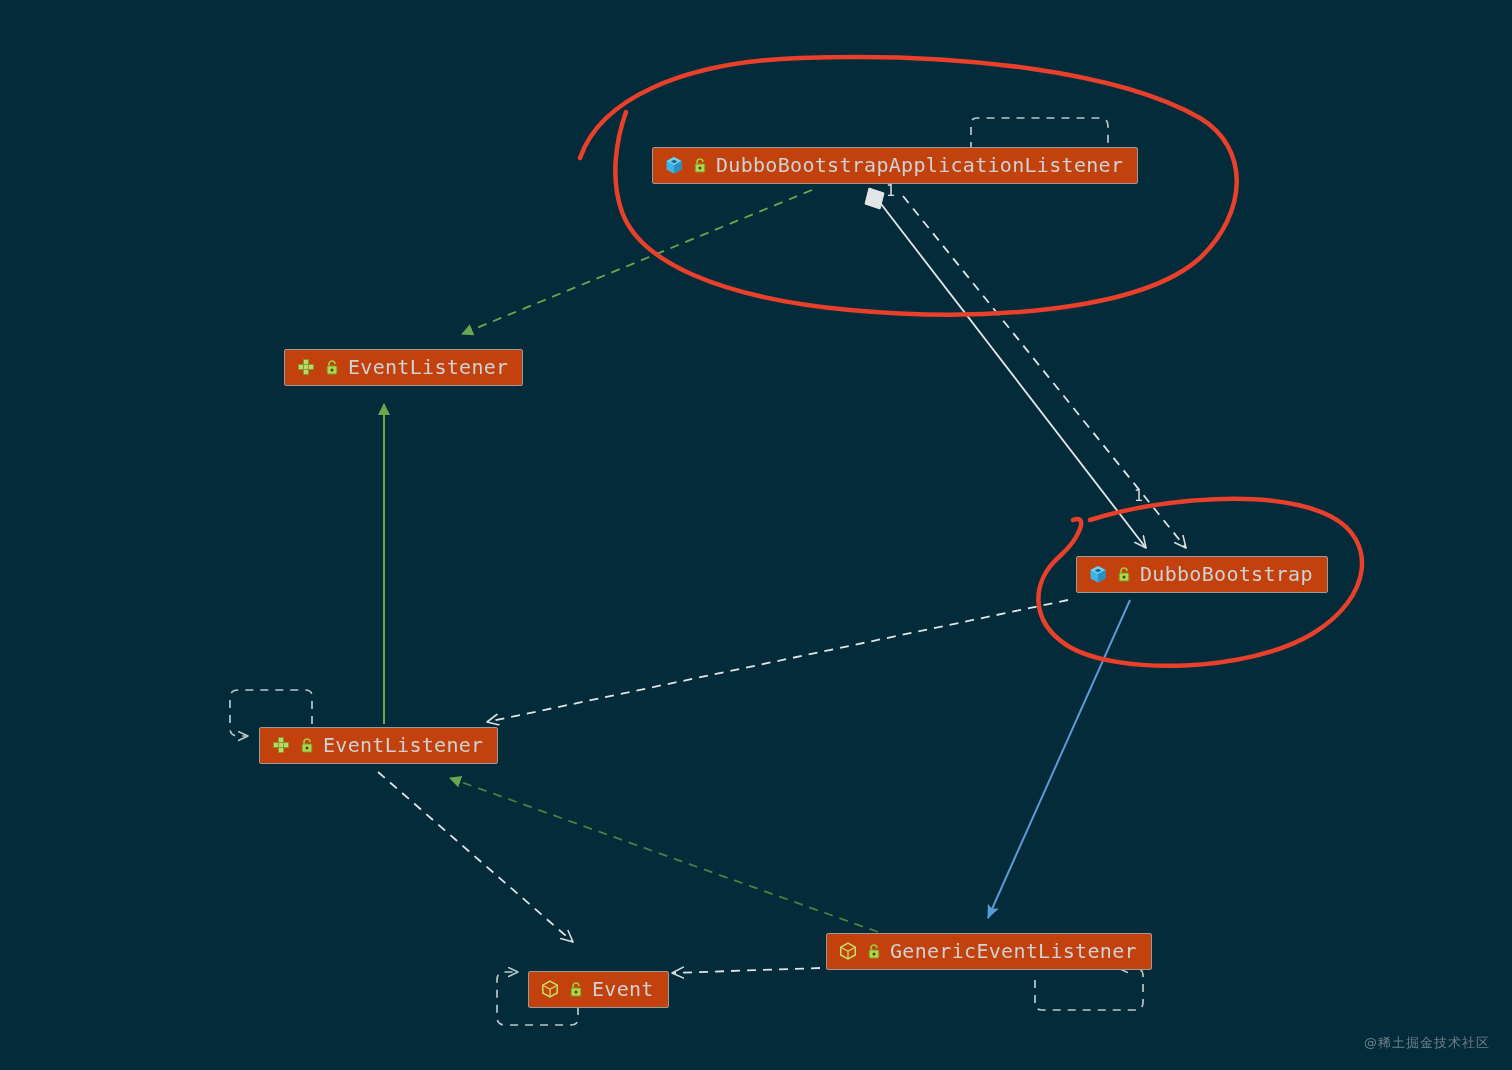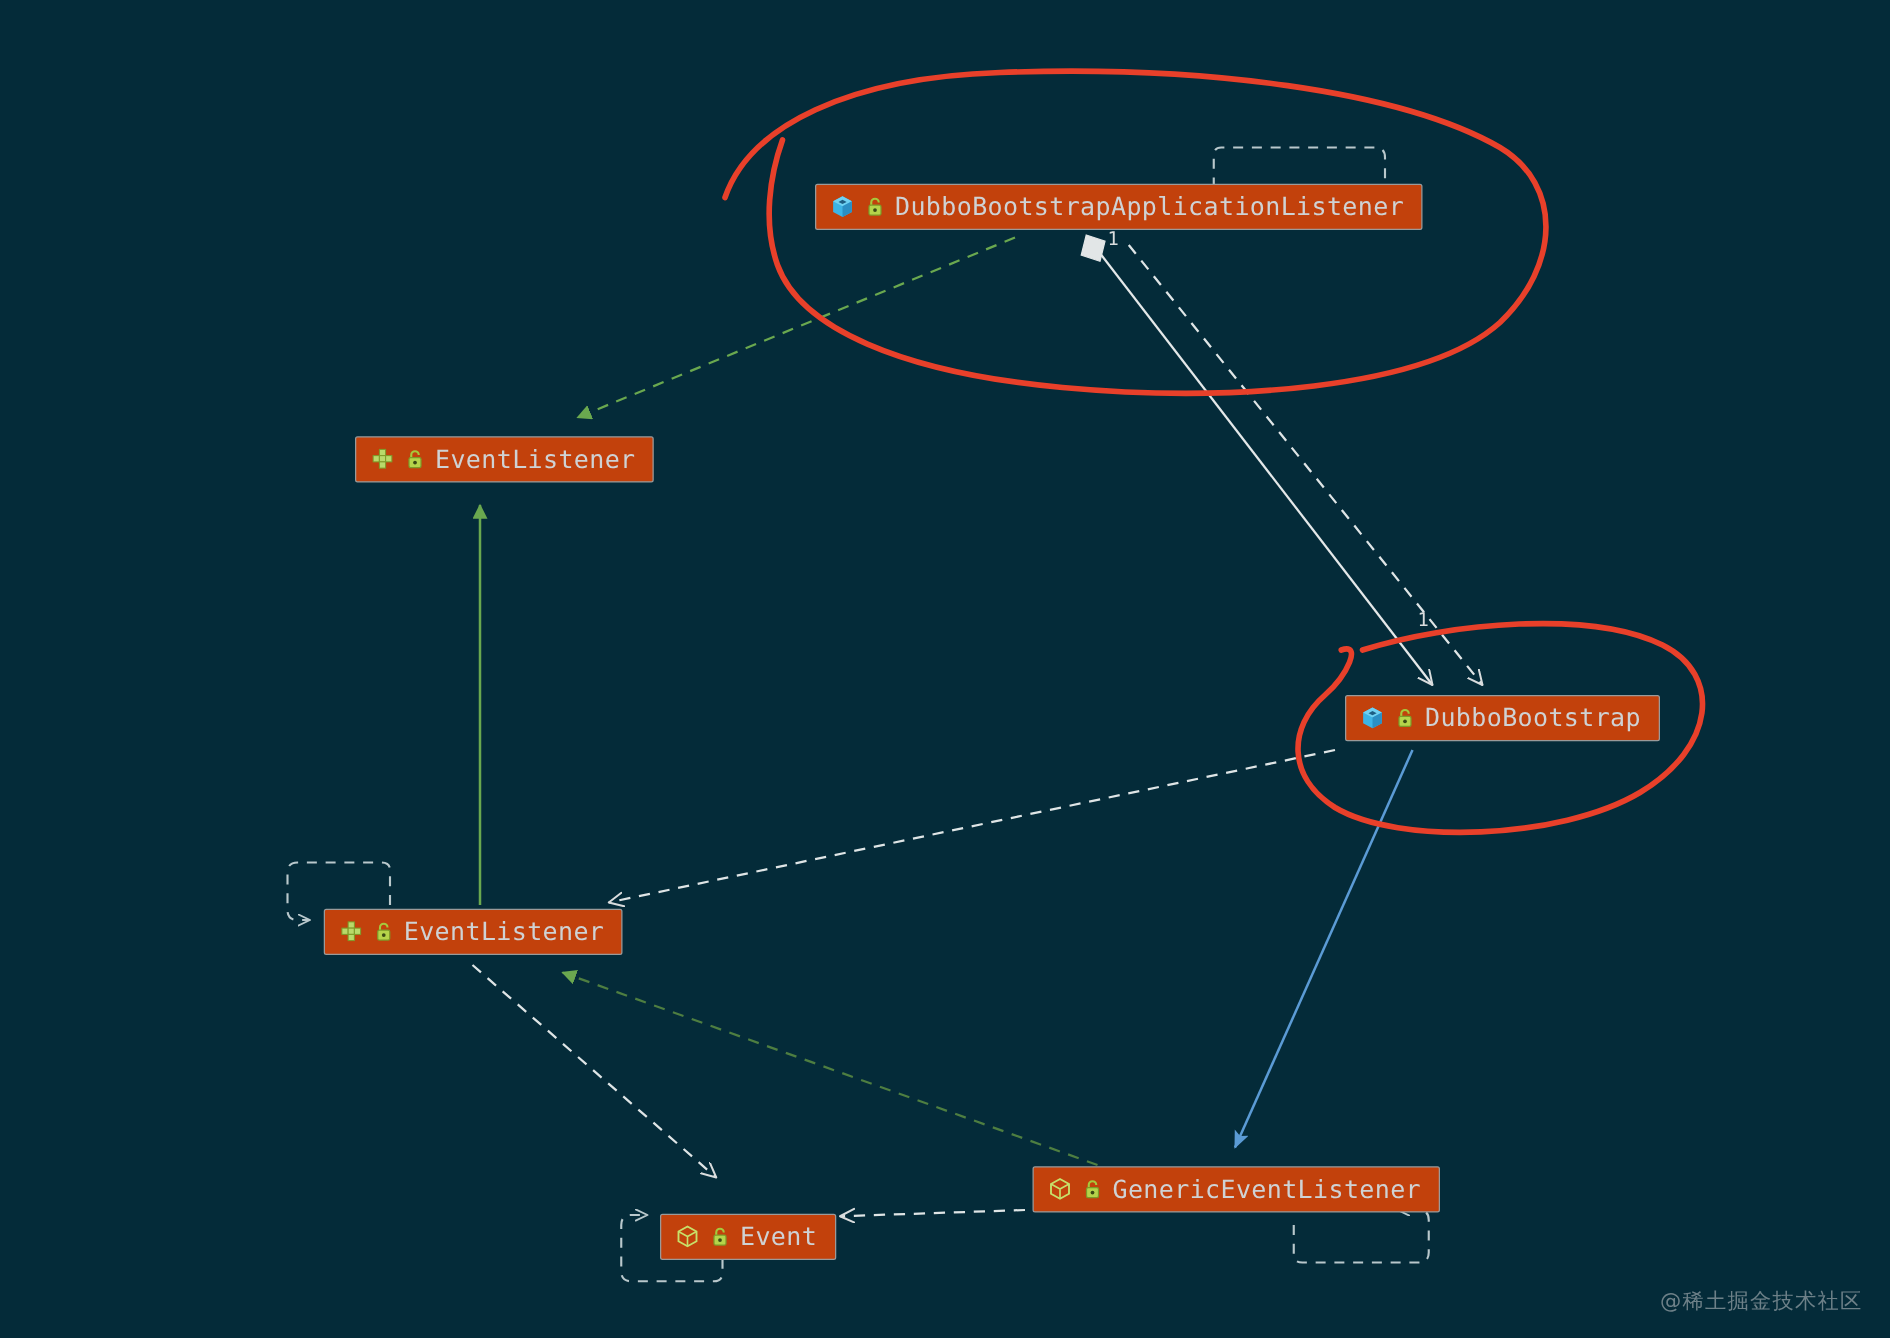--- a/index.html
+++ b/index.html
@@ -52,21 +52,21 @@
     position: absolute;
     color: #d9dcdd;
     font-size: 15px;
     font-family: "DejaVu Sans Mono", "Liberation Mono", monospace;
   }
   .watermark {
     position: absolute;
     right: 22px;
     bottom: 18px;
     color: #6d8088;
-    font-size: 17px;
+    font-size: 13px;
     font-family: "DejaVu Sans", "Liberation Sans", sans-serif;
     letter-spacing: 1px;
   }
 </style>
 </head>
 <body>
 
 <div id="canvas">
 
   <svg class="edges" viewBox="0 0 1512 1070" xmlns="http://www.w3.org/2000/svg">

